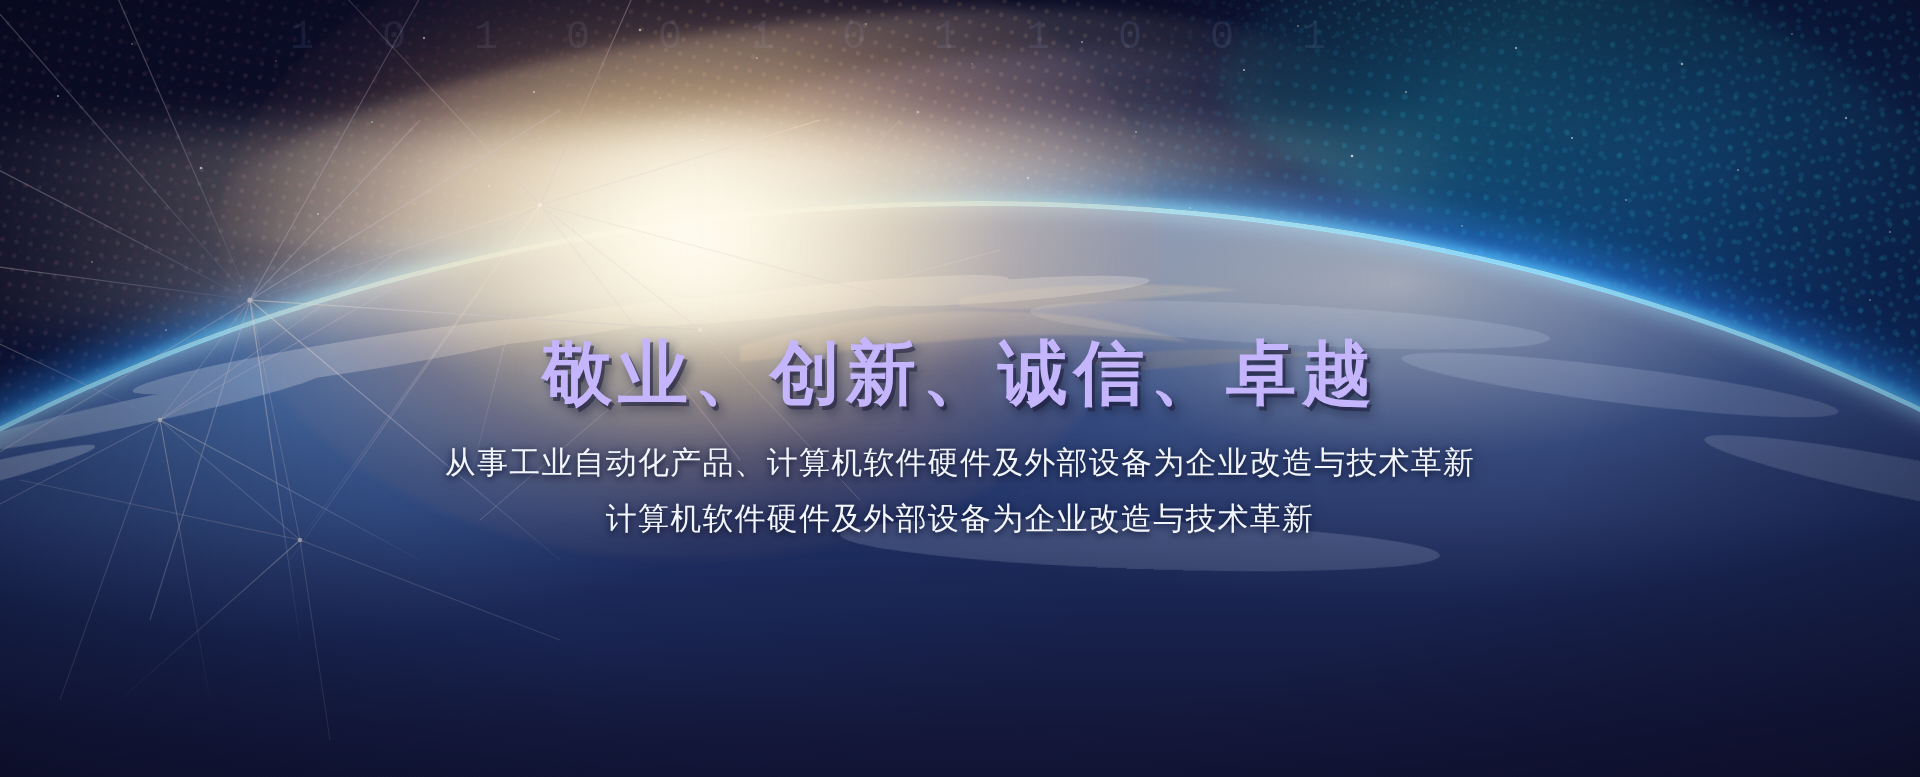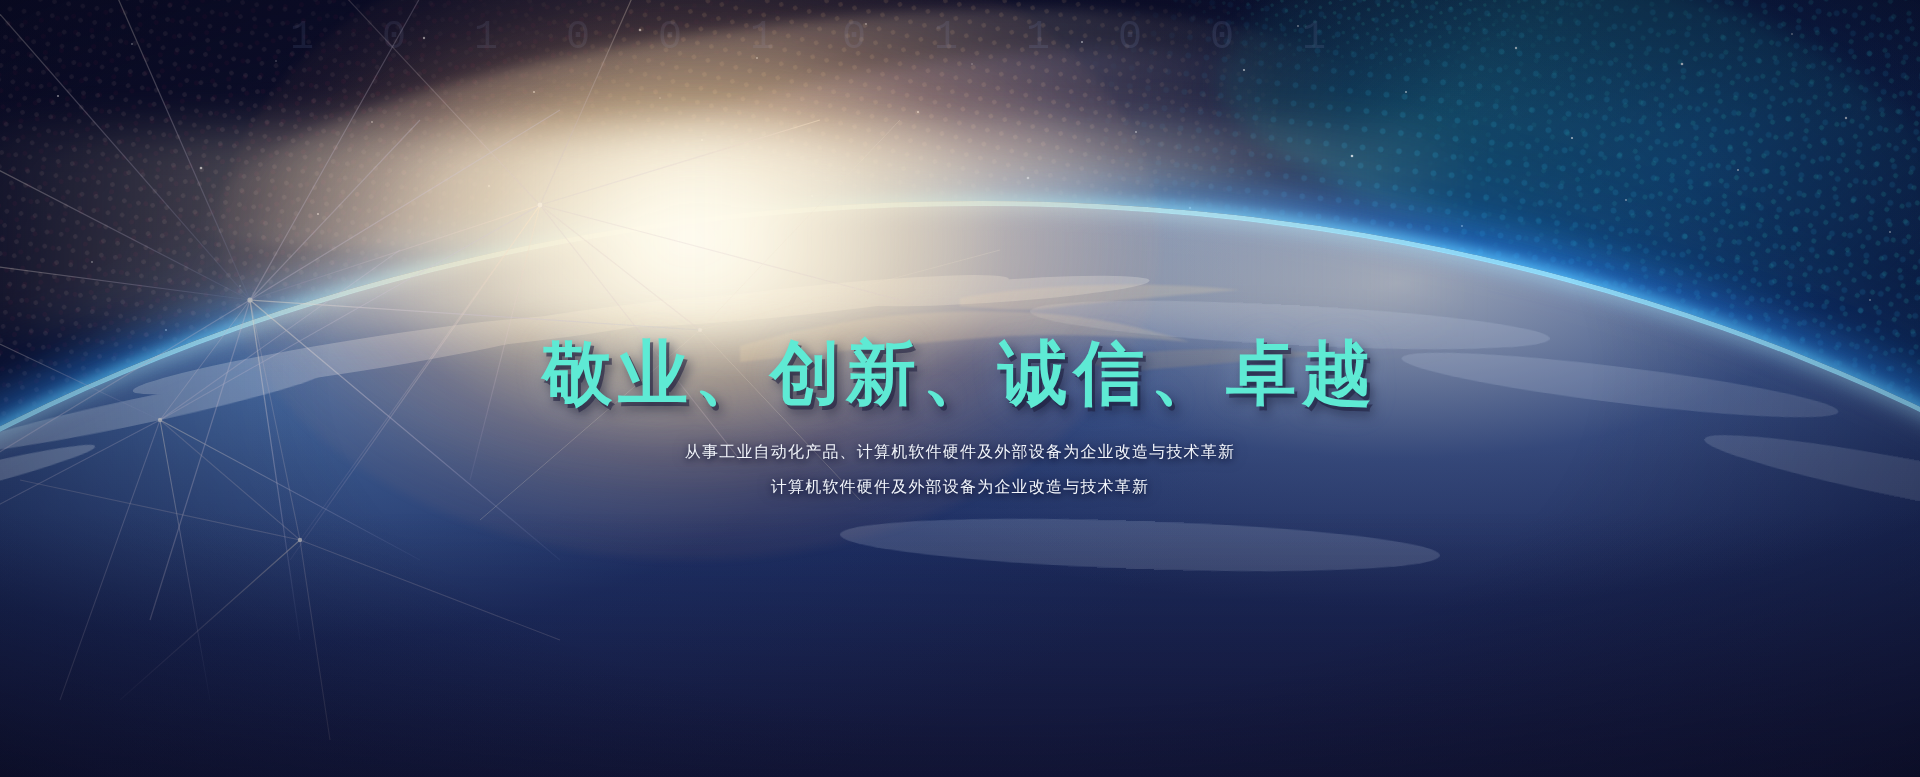--- a/index.html
+++ b/index.html
@@ -252,40 +252,40 @@
     justify-content:flex-start;
     padding-top:338px;
     z-index:40;
   }
 
   .headline {
     font-family:"Liberation Sans", sans-serif;
     font-weight:bold;
     font-size:70px;
     line-height:1.0;
-    color:#5eead4;
+    color:#c4b5fd;
     letter-spacing:6px;
     text-shadow:
       3px 4px 0 rgba(30,30,60,0.55),
       5px 7px 12px rgba(10,14,40,0.6),
       0 0 30px rgba(170,210,255,0.25);
     white-space:nowrap;
     user-select:none;
   }
 
   .sub-wrap {
     margin-top:34px;
     display:flex;
     flex-direction:column;
     align-items:center;
     gap:14px;
   }
   .subline {
     font-family:"Liberation Sans", sans-serif;
-    font-size:16px;
+    font-size:31px;
     font-weight:400;
     color:#f2f5fb;
     letter-spacing:1.2px;
     text-shadow:0 2px 6px rgba(8,12,36,0.85), 0 0 14px rgba(20,40,90,0.5);
     white-space:nowrap;
     user-select:none;
   }
 </style>
 </head>
 <body>

